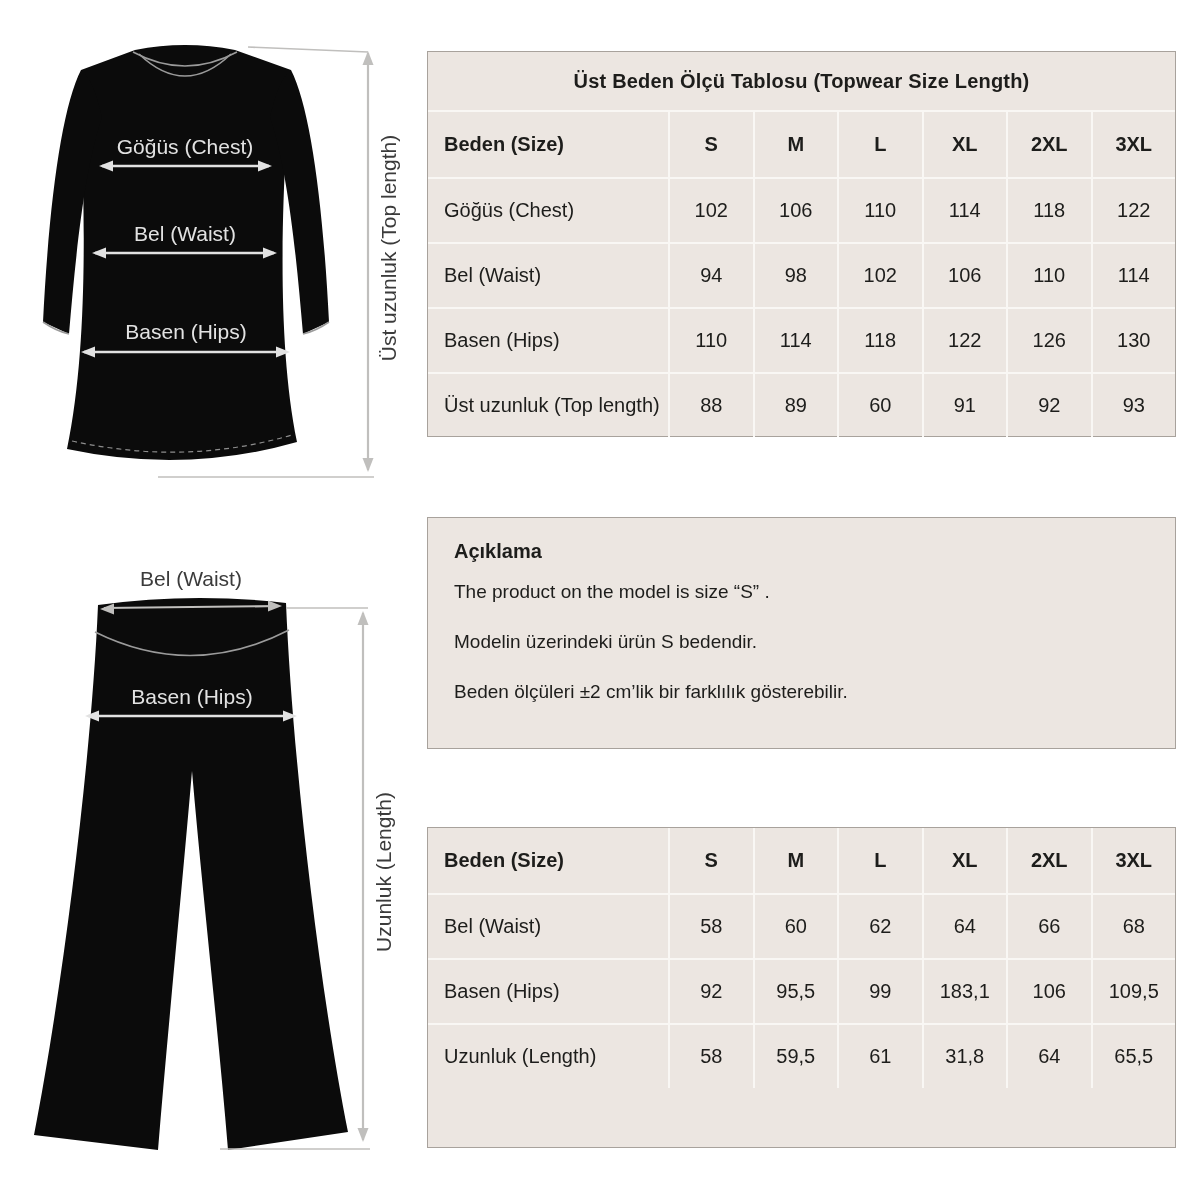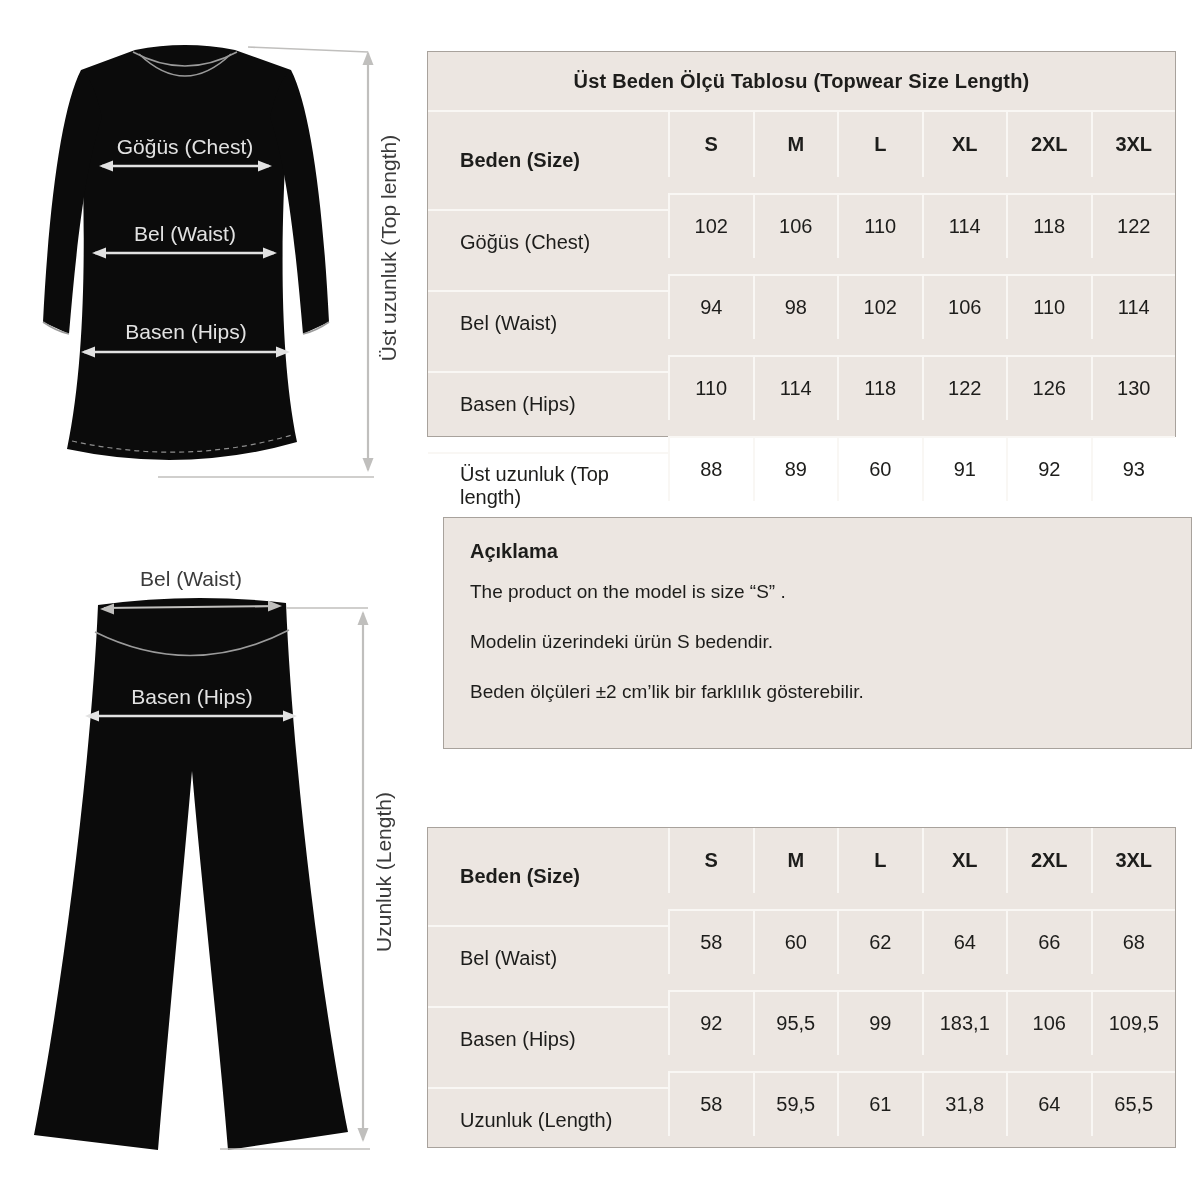--- a/index.html
+++ b/index.html
@@ -7,37 +7,37 @@
     width:1200px; height:1200px; position:relative; overflow:hidden;
     background:#ffffff; color:var(--ink,#1d1d1b);
     font-family:"Liberation Sans", sans-serif;
   }
   .panel {
     position:absolute; box-sizing:border-box;
     background:var(--panel-bg,#ece6e1);
     border:1px solid var(--panel-border,#a8a29c);
   }
   #topwear-table   { left:427px; top:51px;  width:749px; height:386px; }
-  #note-box        { left:427px; top:517px; width:749px; height:232px; padding:16px 26px;margin-left:16px; }
+  #note-box        { left:427px; top:517px; width:749px; height:232px; padding:16px 26px; }
   #bottomwear-table{ left:427px; top:827px; width:749px; height:321px; }
 
   .st-title {
     height:58px; display:flex; align-items:center; justify-content:center;
     font-weight:bold; font-size:20px; letter-spacing:.2px;
     border-bottom:2px solid var(--grid-line,#f9f7f4);
   }
   .st-grid { display:grid; grid-template-columns:240px repeat(6,1fr); }
   .st-grid > div {
     height:65px; box-sizing:border-box;
     display:flex; align-items:center; justify-content:center;
     font-size:20px;
     border-left:2px solid var(--grid-line,#f9f7f4);
     border-top:2px solid var(--grid-line,#f9f7f4);
   }
-  .st-grid > div:nth-child(7n+1) { border-left:none; justify-content:flex-start; padding-left:32px;margin-top:16px; }
+  .st-grid > div:nth-child(7n+1) { border-left:none; justify-content:flex-start; padding-left:16px; }
   .st-grid > div:nth-child(-n+7) { border-top:none; }
   .c-head { font-weight:bold; }
 
   .note-title { font-weight:bold; font-size:20px; margin:6px 0 18px 0; }
   .note-line  { font-size:19px; margin-bottom:28px; }
   .note-line:last-child { margin-bottom:0; }
 
   .diagram { position:absolute; }
   #topwear-diagram    { left:8px;  top:20px;  width:400px; height:472px; }
   #bottomwear-diagram { left:20px; top:556px; width:390px; height:614px; }

